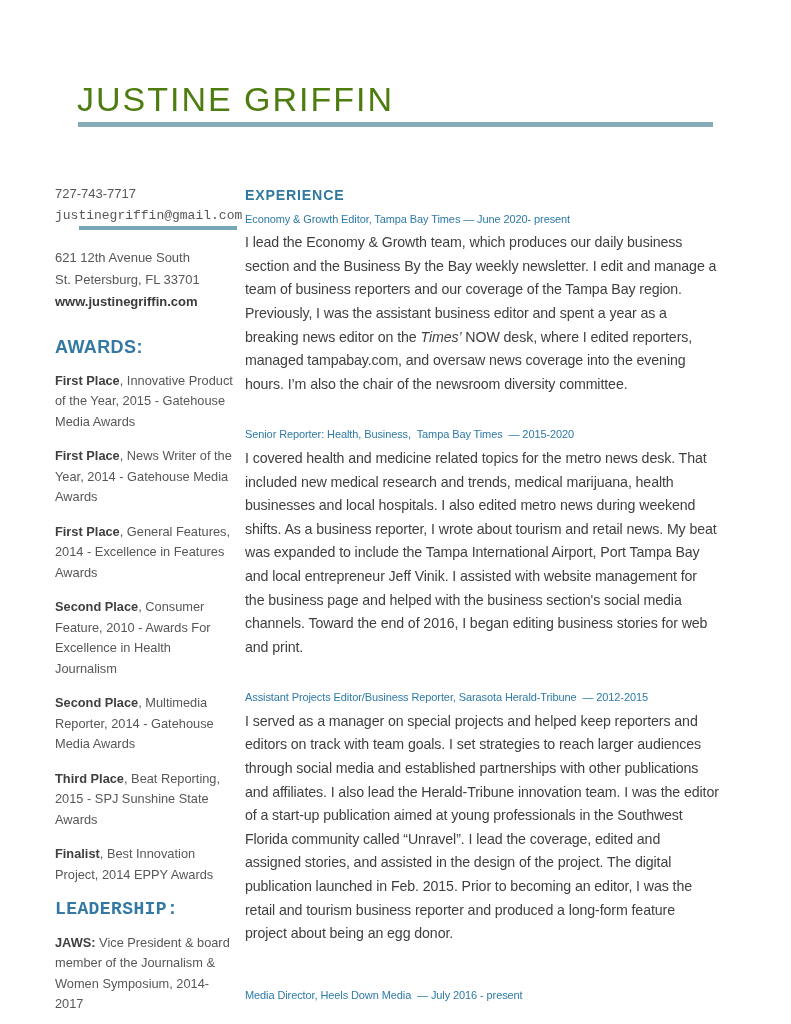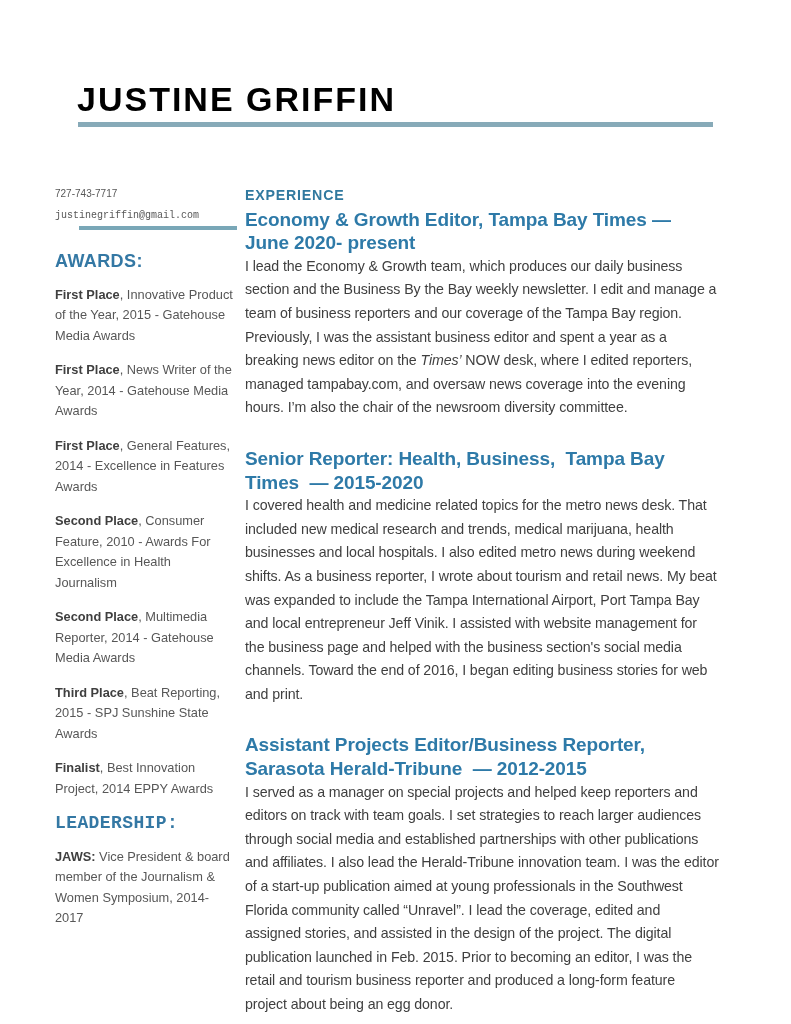--- a/index.html
+++ b/index.html
@@ -7,34 +7,34 @@
   body {
     width:791px; height:1024px; position:relative; overflow:hidden;
     font-family:"Liberation Sans", sans-serif;
     -webkit-font-smoothing:antialiased;
   }
   .page { position:absolute; inset:0; background:#ffffff; }
 
   
   .name {
     position:absolute; left:77px; top:80px;
-    font-size:34px; font-weight:700; letter-spacing:2px;
-    color:#000000;
+    font-size:34px; font-weight:400; letter-spacing:2px;
+    color:#4d7c0f;
   }
   .title-rule {
     position:absolute; left:78px; top:122px;
     width:635px; height:5px; background:#87aab8;
   }
 
   
   .sidebar {
     position:absolute; left:55px; top:183px; width:180px;
     color:#575757; font-size:12.8px; line-height:20.5px;
   }
-  .contact-line { line-height:22px; font-size:10px; }
+  .contact-line { line-height:22px; font-size:13px; }
   .email { position:relative; display:block;font-family:Liberation Mono, monospace; }
   .email-underline {
     position:absolute; left:24px; bottom:-3px;
     width:158px; height:4px; background:#79a7b7;
   }
   .addr { margin-top:20px; }
   .website { font-weight:700; color:#3a3a3a; }
   .side-heading {
     color:#3478a4; font-weight:700; font-size:18px;
     letter-spacing:0.4px; margin:24px 0 13px;
@@ -50,21 +50,21 @@
     letter-spacing:-0.1px;
   }
   .main-heading {
     color:#31799f; font-weight:700; font-size:14.2px;
     letter-spacing:0.8px;
   }
   .job { margin-top:0; }
   .job + .job { margin-top:27px; }
   .job.gap-lg { margin-top:38px; }
   .job-title {
-    color:#2e7aa8; font-weight:700; font-size:19px;
+    color:#2e7aa8; font-weight:400; font-size:11px;
     line-height:23.6px; white-space:pre-wrap;
   }
   .job-body { margin:0; }
   .job-body i { font-style:italic; }
 </style>
 </head>
 <body>
 
 <div class="page">
 
@@ -74,20 +74,25 @@
   <aside class="sidebar">
 
     <div>
       <div class="contact-line">727-743-7717</div>
       <div class="contact-line email">
         <span>justinegriffin@gmail.com</span>
         <span class="email-underline"></span>
       </div>
     </div>
 
+    <div class="addr">
+      <div class="contact-line">621 12th Avenue South</div>
+      <div class="contact-line">St. Petersburg, FL 33701</div>
+      <div class="contact-line website">www.justinegriffin.com</div>
+    </div>
 
     <h2 class="side-heading">AWARDS:</h2>
 
     <div class="side-item"><span class="side-label">First Place</span><span>, Innovative Product of the Year, 2015 - Gatehouse Media Awards</span></div>
     <div class="side-item"><span class="side-label">First Place</span><span>, News Writer of the Year,  2014 - Gatehouse Media Awards</span></div>
     <div class="side-item"><span class="side-label">First Place</span><span>, General Features, 2014 - Excellence in Features Awards</span></div>
     <div class="side-item"><span class="side-label">Second Place</span><span>, Consumer Feature, 2010 - Awards For Excellence in Health Journalism</span></div>
     <div class="side-item"><span class="side-label">Second Place</span><span>, Multimedia Reporter, 2014 - Gatehouse Media Awards</span></div>
     <div class="side-item"><span class="side-label">Third Place</span><span>, Beat Reporting, 2015 - SPJ Sunshine State Awards</span></div>
     <div class="side-item"><span class="side-label">Finalist</span><span>, Best Innovation Project, 2014 EPPY Awards</span></div>

